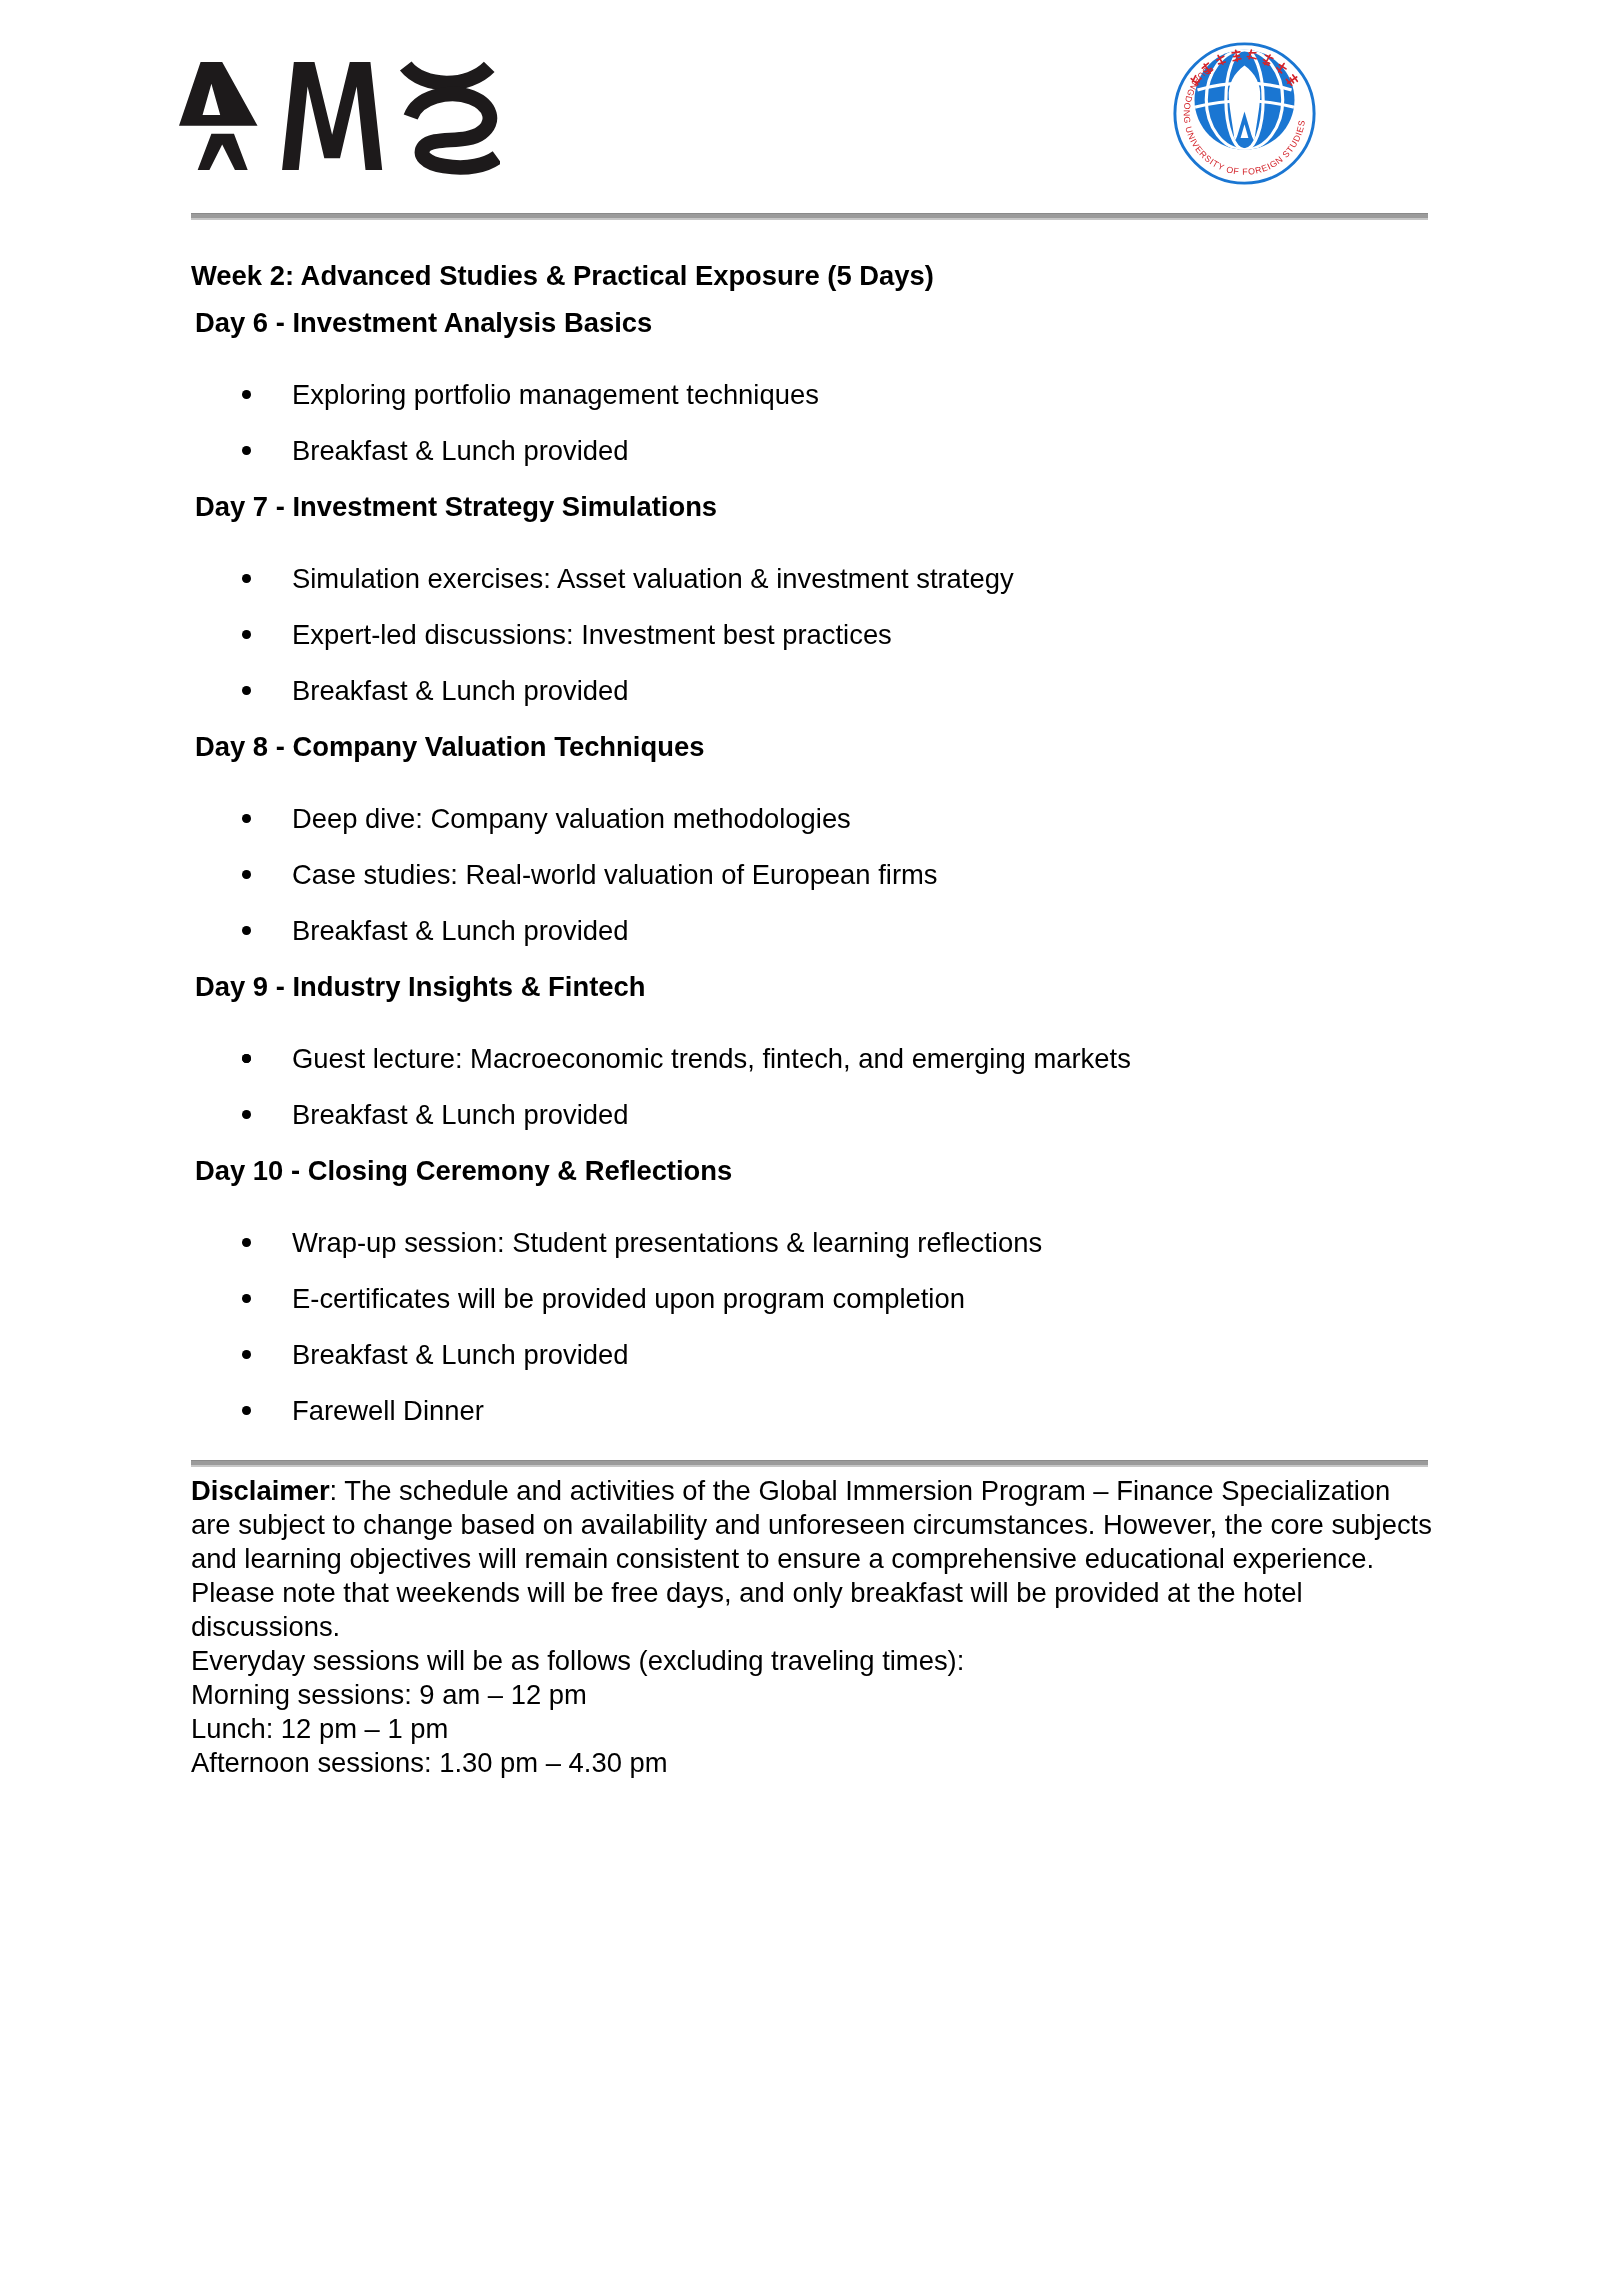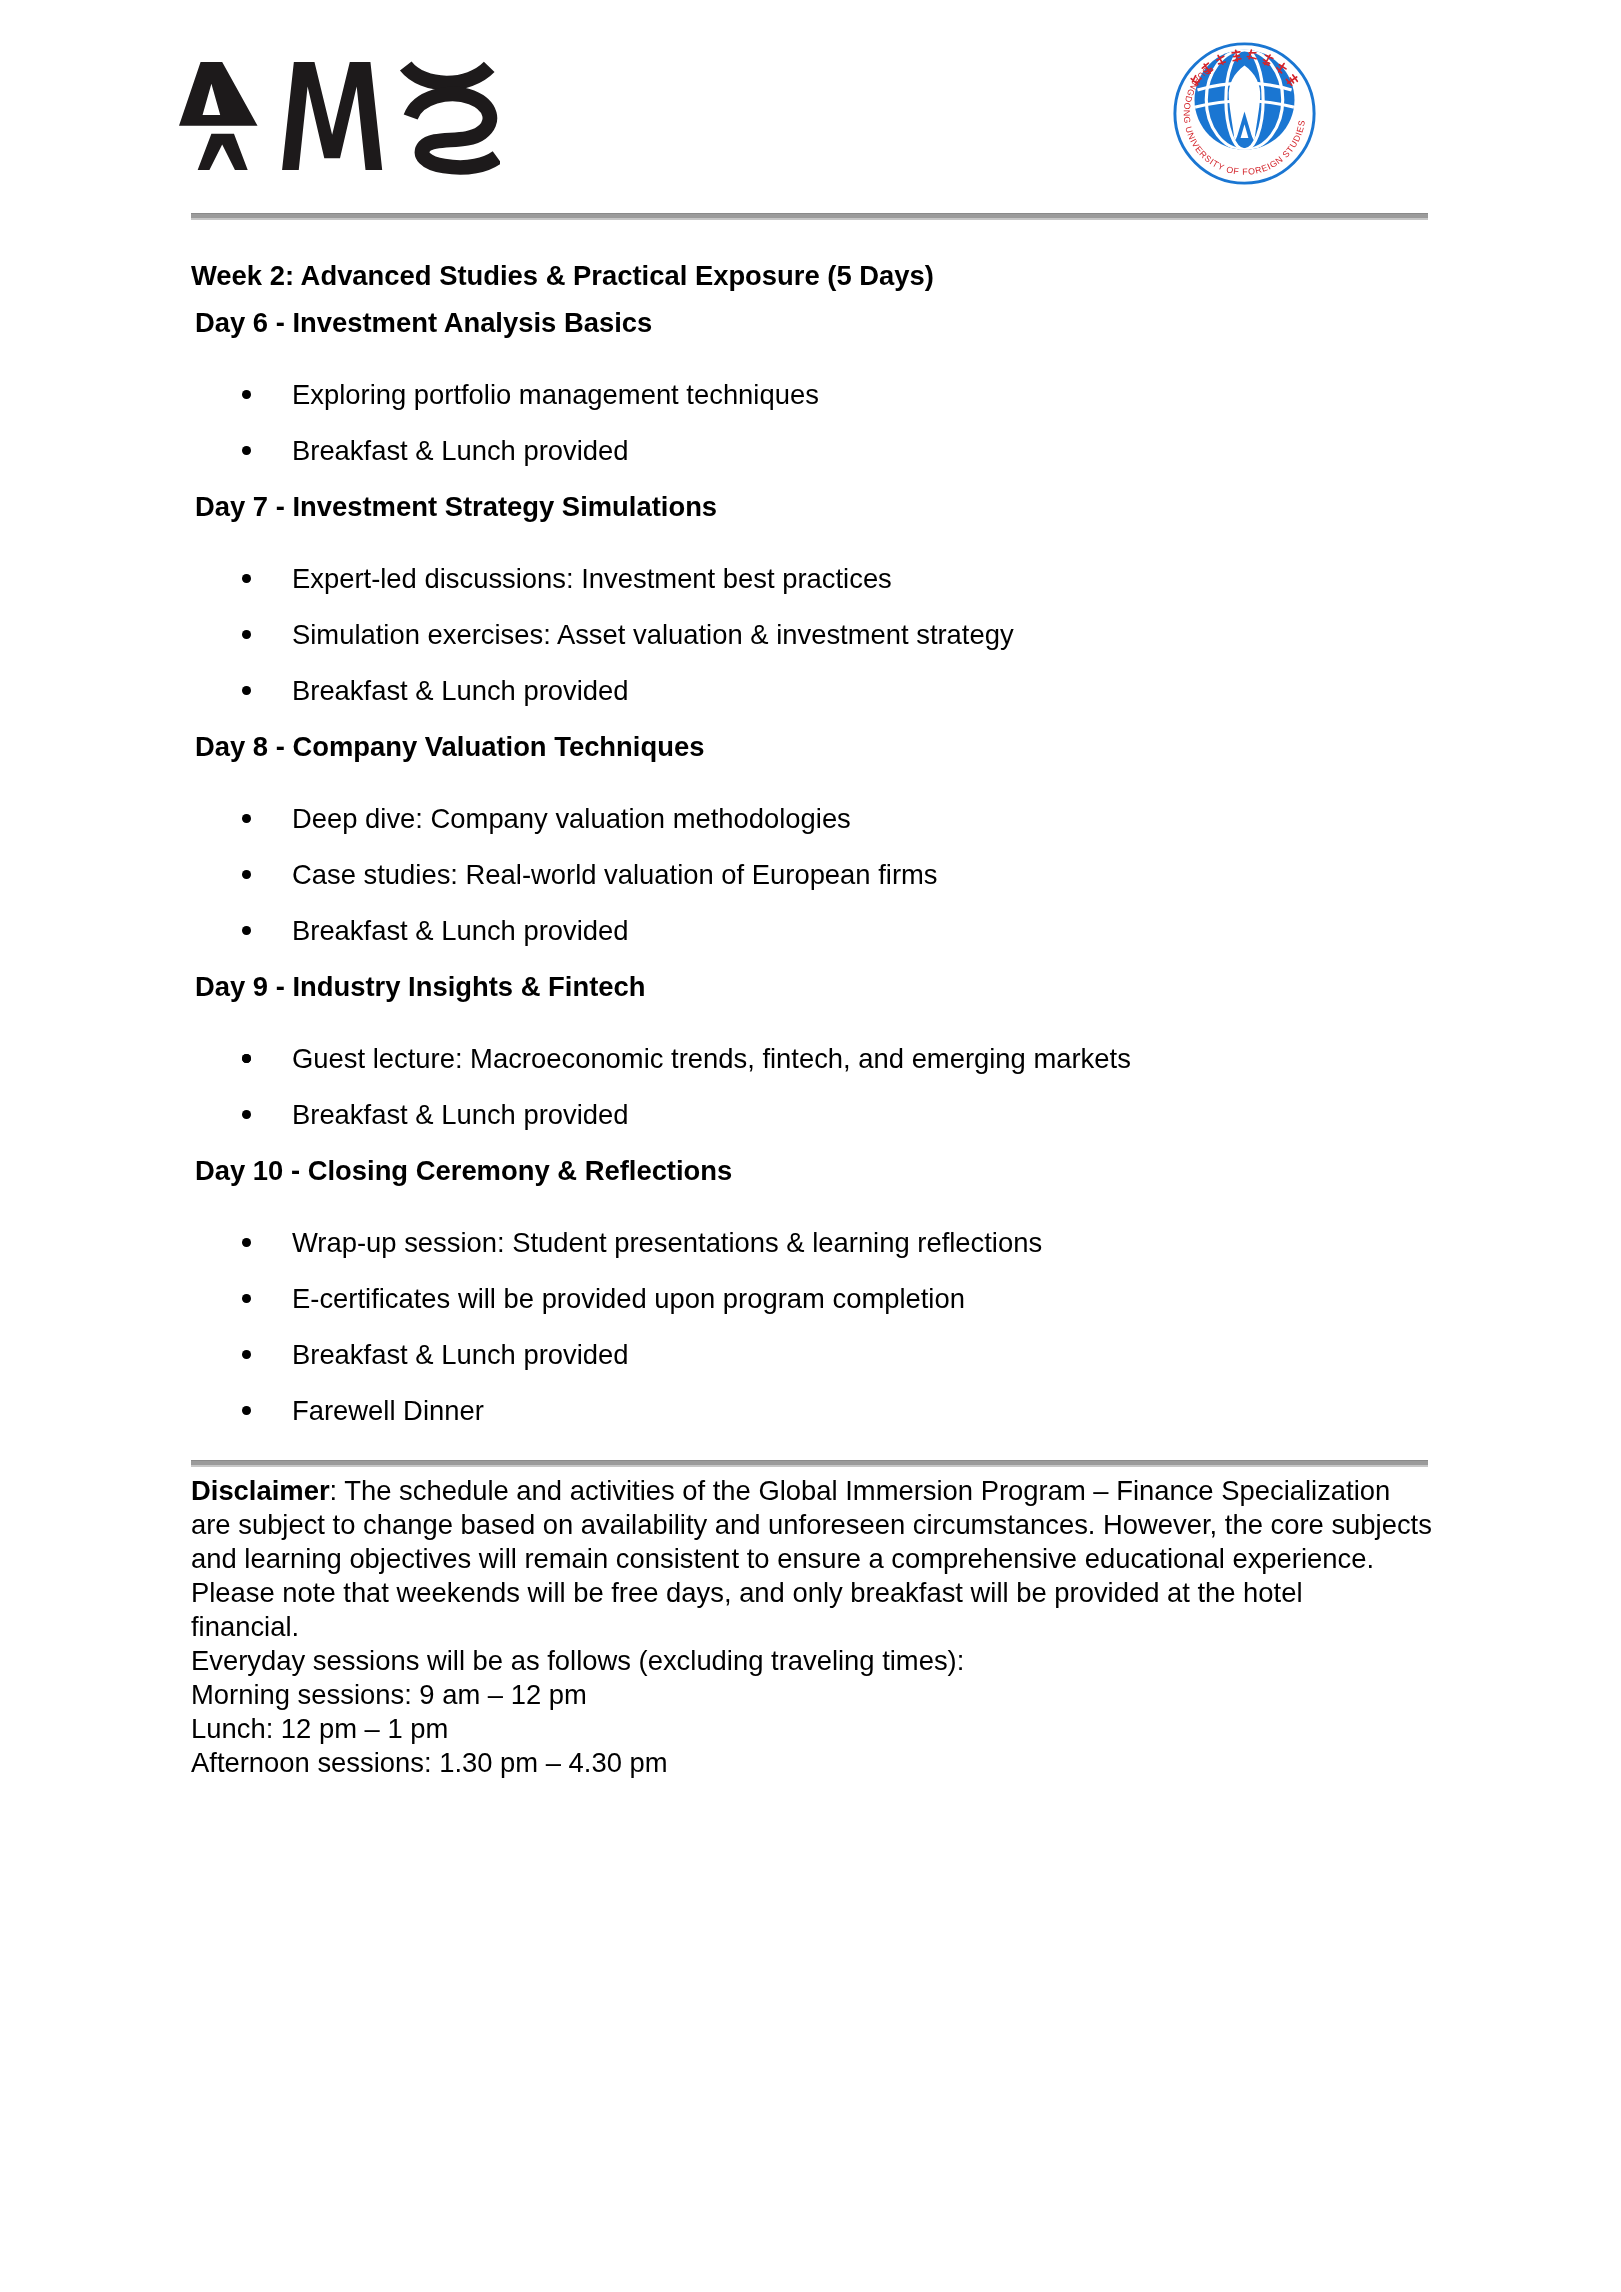--- a/index.html
+++ b/index.html
@@ -123,22 +123,22 @@
       <h2 class="day-heading">Day 6 - Investment Analysis Basics</h2>
       <ul class="bullets">
         <li><span class="dot"></span><span>Exploring portfolio management techniques</span></li>
         <li><span class="dot"></span><span>Breakfast &amp; Lunch provided</span></li>
       </ul>
     </section>
 
     <section>
       <h2 class="day-heading">Day 7 - Investment Strategy Simulations</h2>
       <ul class="bullets">
+        <li><span class="dot"></span><span>Simulation exercises: Asset valuation &amp; investment strategy</span></li>
         <li><span class="dot"></span><span>Expert-led discussions: Investment best practices</span></li>
-        <li><span class="dot"></span><span>Simulation exercises: Asset valuation &amp; investment strategy</span></li>
         <li><span class="dot"></span><span>Breakfast &amp; Lunch provided</span></li>
       </ul>
     </section>
 
     <section>
       <h2 class="day-heading">Day 8 - Company Valuation Techniques</h2>
       <ul class="bullets">
         <li><span class="dot"></span><span>Deep dive: Company valuation methodologies</span></li>
         <li><span class="dot"></span><span>Case studies: Real-world valuation of European firms</span></li>
         <li><span class="dot"></span><span>Breakfast &amp; Lunch provided</span></li>
@@ -164,21 +164,21 @@
       </ul>
     </section>
 
     <div class="rule rule-bottom"></div>
 
     <div class="disclaimer">
       <div><b>Disclaimer</b><span>: The schedule and activities of the Global Immersion Program – Finance Specialization</span></div>
       <div>are subject to change based on availability and unforeseen circumstances. However, the core subjects</div>
       <div>and learning objectives will remain consistent to ensure a comprehensive educational experience.</div>
       <div>Please note that weekends will be free days, and only breakfast will be provided at the hotel</div>
-      <div>financial.</div>
+      <div>discussions.</div>
       <div>Everyday sessions will be as follows (excluding traveling times):</div>
       <div>Morning sessions: 9 am – 12 pm</div>
       <div>Lunch: 12 pm – 1 pm</div>
       <div>Afternoon sessions: 1.30 pm – 4.30 pm</div>
     </div>
 
   </div>
 </div>
 
 

